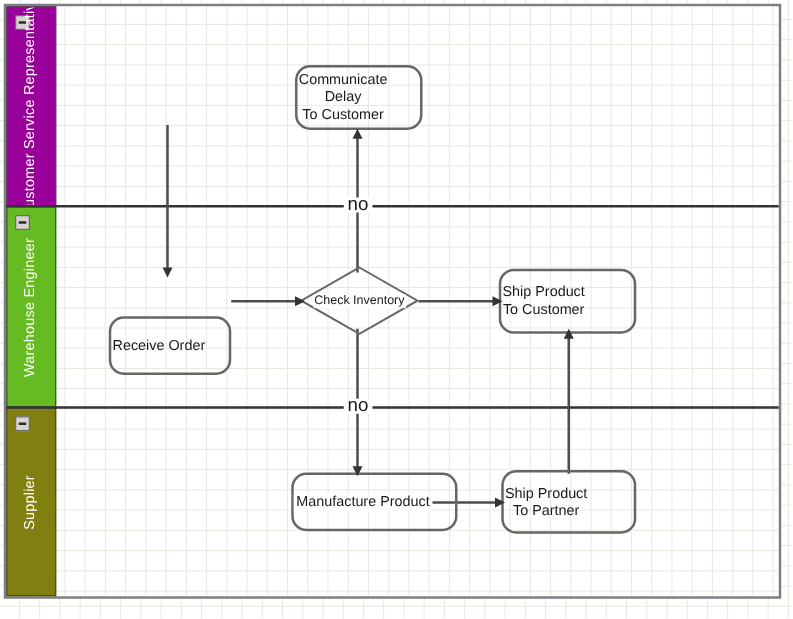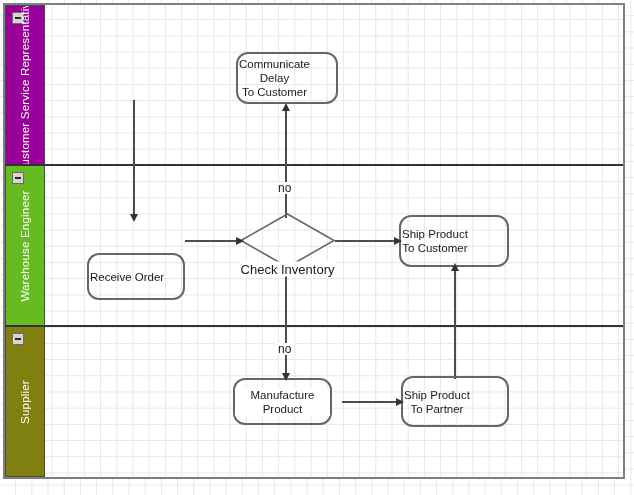--- a/index.html
+++ b/index.html
@@ -124,25 +124,24 @@
     top: 0;
     overflow: visible;
   }
   .decision .dec-text {
     position: absolute;
     left: 50%;
     top: 50%;
     transform: translate(-50%, -50%);
     background: #ffffff;
     padding: 0 1px;
-    font-size: 13px;
+    font-size: 10px;
     color: #1a1a1a;
     white-space: nowrap;
     z-index: 3;
-    margin-top: 28px;
   }
   
   .conn-v {
     position: absolute;
     width: 2px;
     background: #4d4d4d;
     z-index: 2;
   }
   .conn-h {
     position: absolute;
@@ -168,26 +167,25 @@
   }
   .arrow-right {
     border-top: 4.5px solid transparent;
     border-bottom: 4.5px solid transparent;
     border-left: 8px solid #333333;
   }
   
   .edge-label {
     position: absolute;
     background: #ffffff;
-    font-size: 12px;
+    font-size: 15px;
     color: #1a1a1a;
     padding: 0 3px;
     z-index: 6;
     line-height: 12px;
-    margin-top: 24px;
   }
 </style>
 </head>
 <body>
 
 <div id="canvas">
 
   <div id="diagram-frame">
 
     <div class="lane-header" style="top:0px; height:160px; background:#990099;">
@@ -250,21 +248,21 @@
         <polygon points="47.5,1 94,27.5 47.5,54 1,27.5" fill="none" stroke="#666666" stroke-width="1.6"></polygon>
       </svg>
       <span class="dec-text">Check Inventory</span>
     </div>
 
     <div class="node" style="left:394px; top:210px; width:110px; height:52px;">
       <span class="node-text">Ship Product
 To Customer</span>
     </div>
 
-    <div class="node wide" style="left:228px; top:373px; width:99px; height:47px;">
+    <div class="node wide" style="left:228px; top:373px; width:133px; height:47px;">
       <span class="node-text">Manufacture Product</span>
     </div>
 
     <div class="node" style="left:396px; top:371px; width:108px; height:51px;">
       <span class="node-text">Ship Product
 To Partner</span>
     </div>
 
   </div>
 </div>

